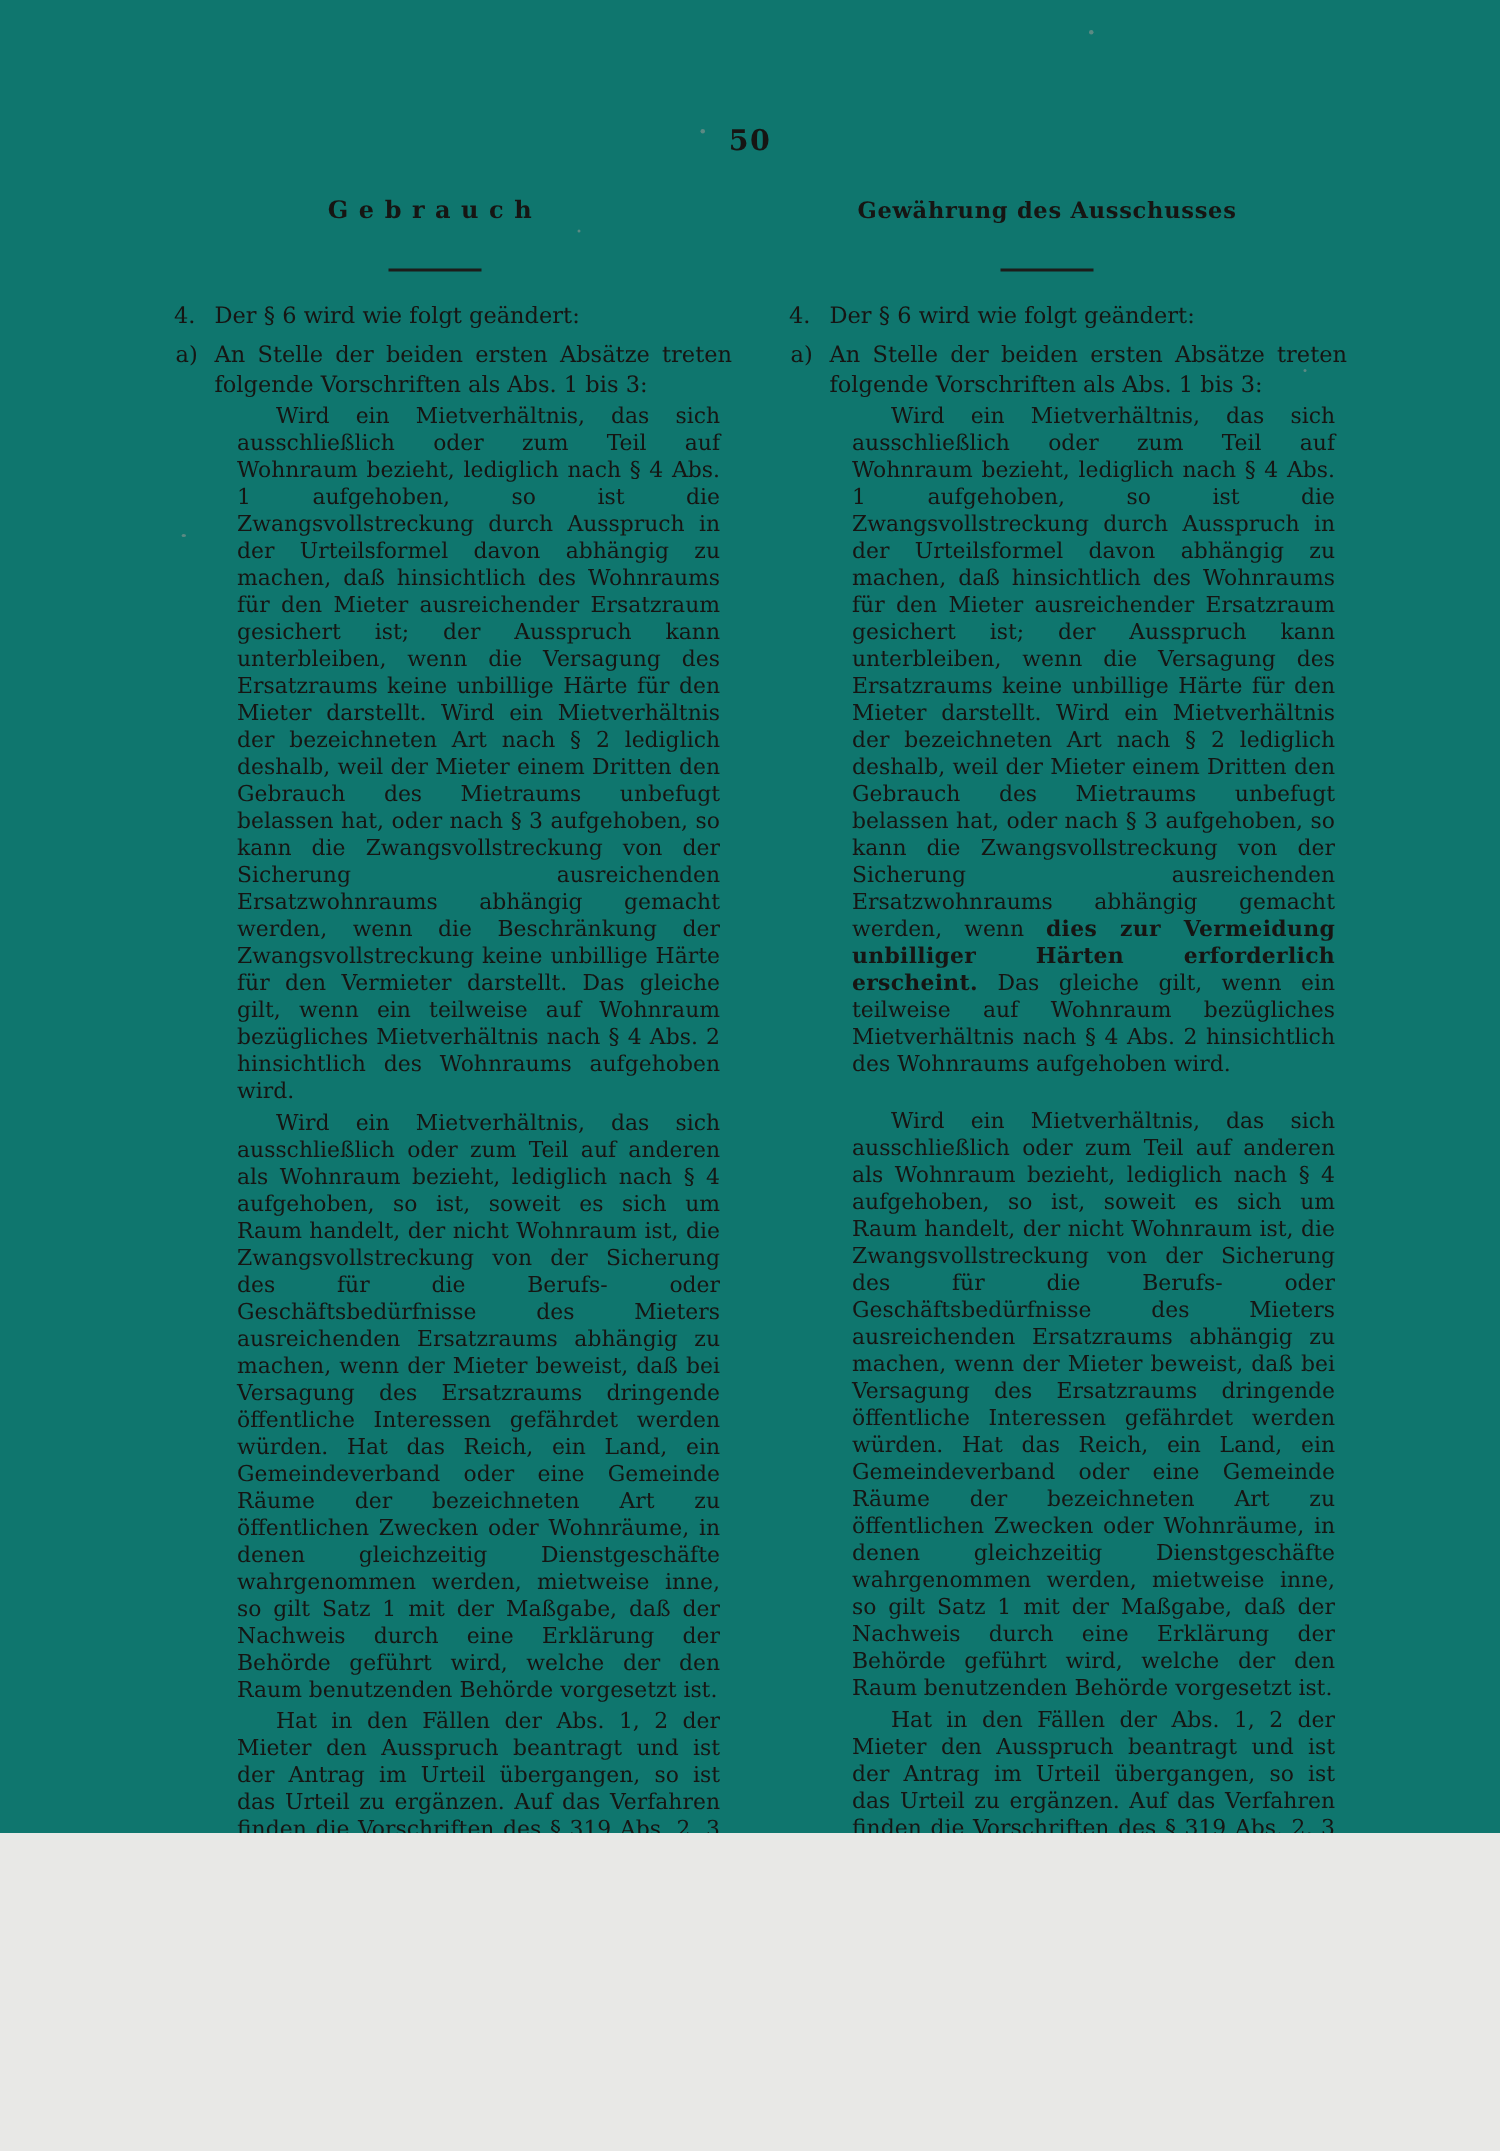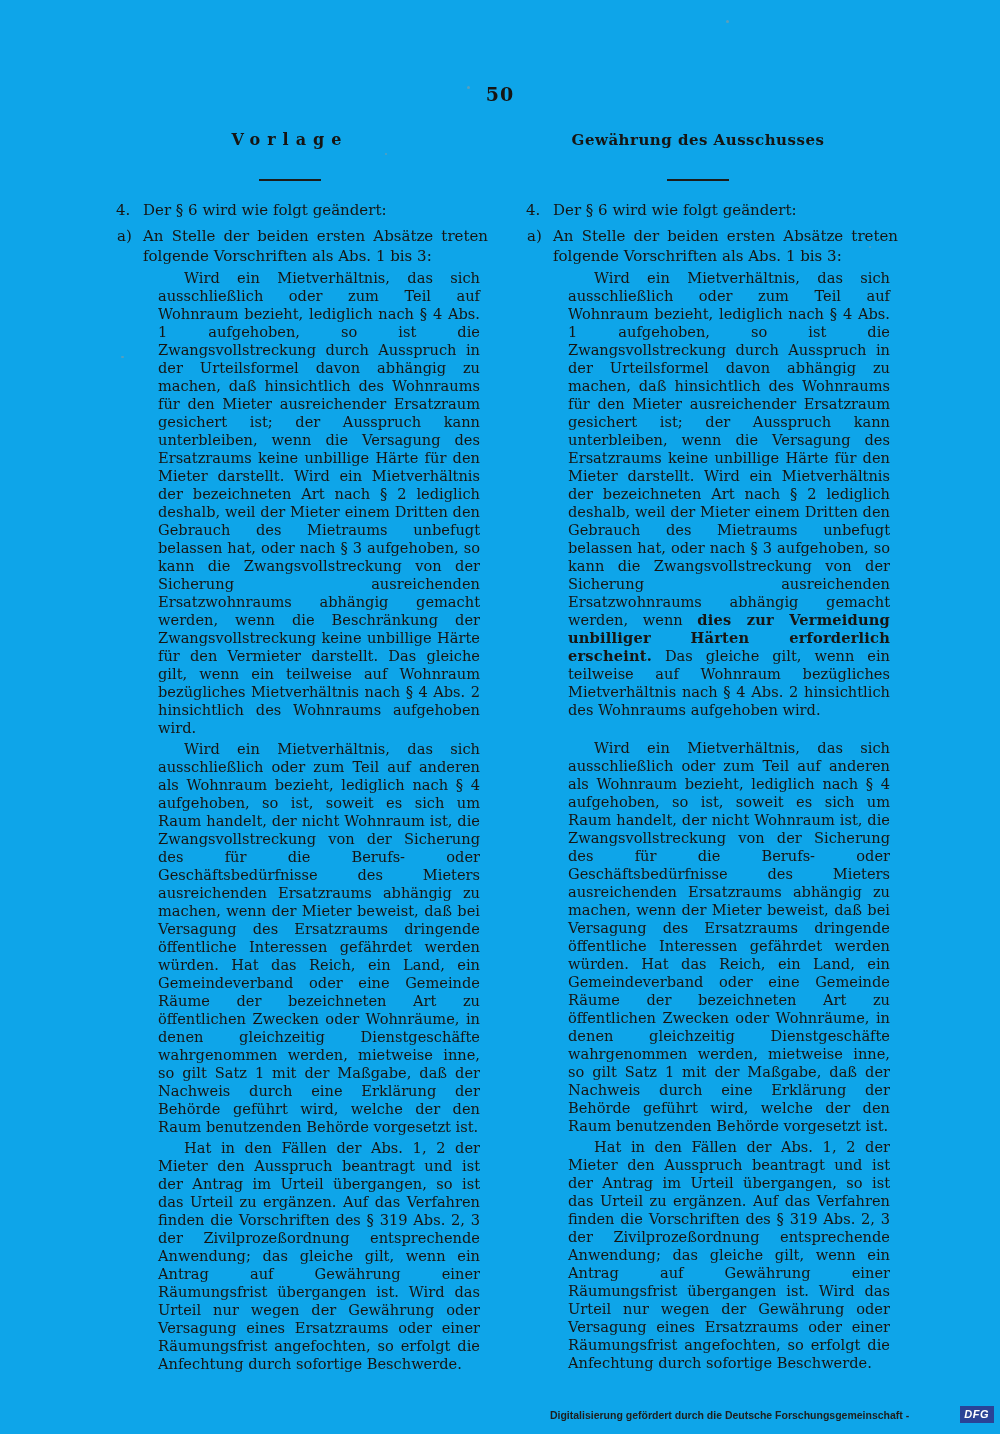--- a/index.html
+++ b/index.html
@@ -1,23 +1,23 @@
 <!DOCTYPE html>
 <html lang="de"><head>
 <meta charset="utf-8">
 <style>
   * { box-sizing: border-box; }
   html, body { margin: 0; padding: 0; background: #e8e8e6; }
 
   .page {
     position: relative;
     width: 1000px;
-    height: 1434px;
+    height: 1222px;
     margin: 0 auto;
-    background: #0ea5e9;
+    background: #0f766e;
     color: #161513;
     font-family: "DejaVu Serif", "Liberation Serif", serif;
     overflow: hidden;
   }
 
   .page-number {
     position: absolute;
     top: 83px;
     left: 0;
     width: 100%;
@@ -124,21 +124,21 @@
 
   <div class="page-number">50</div>
 
   <div class="speck" style="left:467px; top:86px; width:3px; height:3px;"></div>
   <div class="speck" style="left:726px; top:20px; width:3px; height:3px;"></div>
   <div class="speck" style="left:385px; top:153px; width:2px; height:2px;"></div>
   <div class="speck" style="left:121px; top:356px; width:3px; height:2px;"></div>
   <div class="speck" style="left:869px; top:246px; width:2px; height:2px;"></div>
 
   <div class="column col-left">
-    <div class="col-header">Vorlage</div>
+    <div class="col-header">Gebrauch</div>
     <div class="header-rule"></div>
 
     <div class="intro-line">
       <span class="num-label">4.</span>
       <span class="item-text">Der § 6 wird wie folgt geändert:</span>
     </div>
 
     <div class="item-block">
       <span class="alpha-label">a)</span>
       <span class="item-text">An Stelle der beiden ersten Absätze treten folgende Vorschriften als Abs. 1 bis 3:</span>

